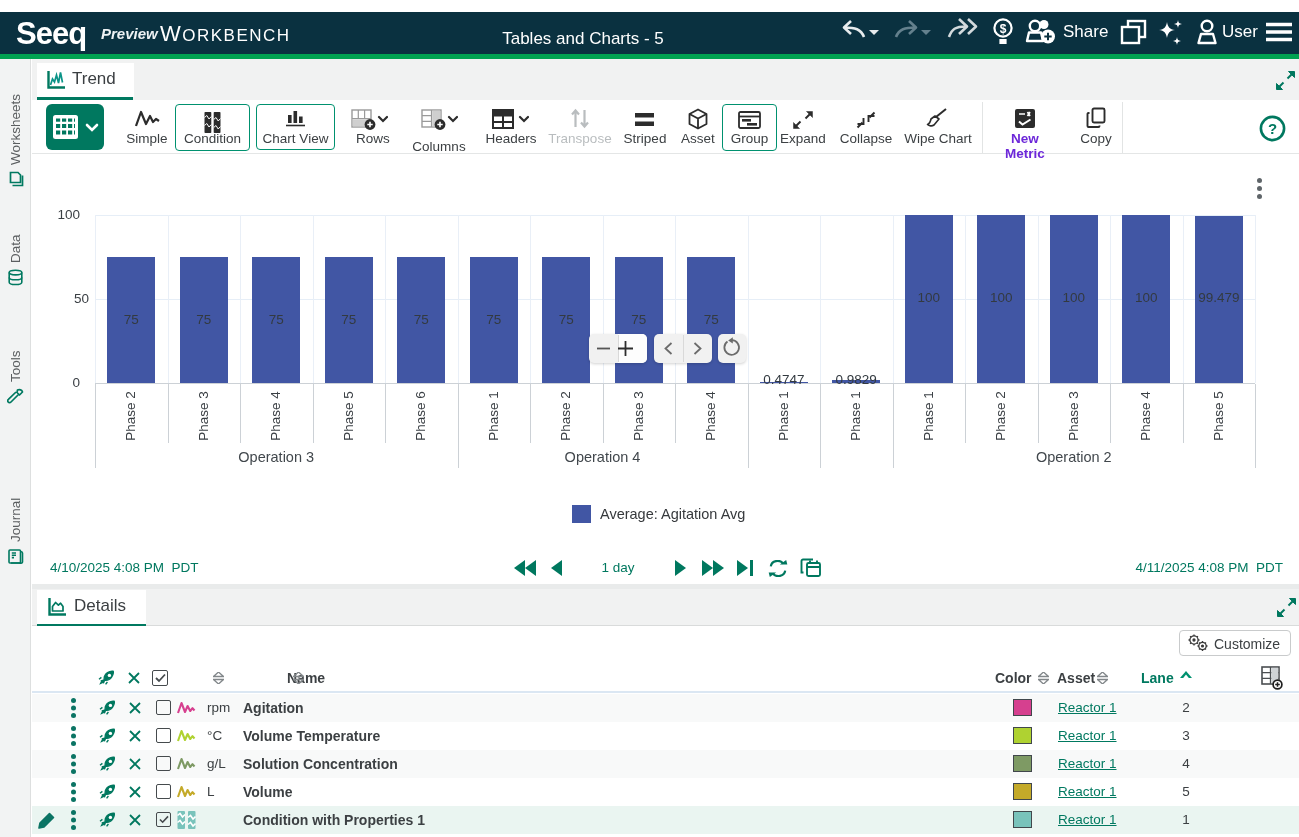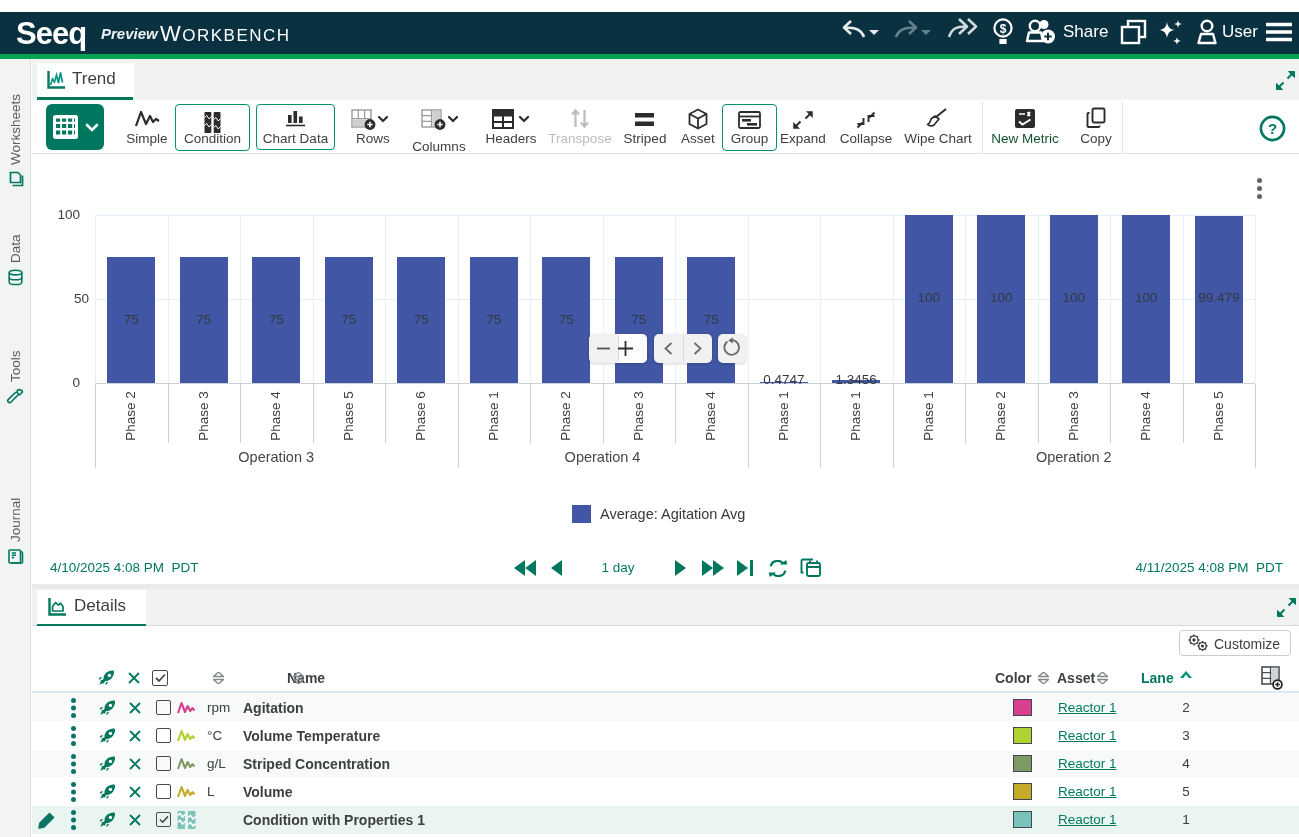--- a/index.html
+++ b/index.html
@@ -12,20 +12,21 @@
 <body>
 <div id="app">
 
   <div class="abs" style="left:0;top:0;width:1299px;height:42px;background:#0a3140;"></div>
   <div class="abs" style="left:0;top:42px;width:1299px;height:5px;background:#00a251;"></div>
 
   <div class="abs" style="left:16px;top:4px;color:#fff;font-size:31px;font-weight:bold;letter-spacing:-1px;">Seeq</div>
   <div class="abs" style="left:101px;top:13px;color:#eef2f4;font-size:15px;font-style:italic;font-weight:600;">Preview</div>
   <div class="abs" style="left:160px;top:9px;color:#fff;font-size:22px;letter-spacing:1.5px;">W<span style="font-size:17px;">ORKBENCH</span></div>
 
+  <div class="abs" style="left:433px;top:17px;width:300px;text-align:center;color:#fff;font-size:17px;">Tables and Charts - 5</div>
 
   <svg class="abs" style="left:841px;top:6px;" width="40" height="24" viewBox="0 0 40 24">
     <path d="M10,3 L3,9.5 L10,16 M3.5,9.5 C14,9.5 20,11 23,19" stroke="#e8ecee" stroke-width="2.6" fill="none" stroke-linejoin="round"></path>
     <path d="M28,12 L38,12 L33,17 Z" fill="#e8ecee"></path>
   </svg>
 
   <svg class="abs" style="left:893px;top:6px;" width="40" height="24" viewBox="0 0 40 24">
     <path d="M16,3 L23,9.5 L16,16 M22.5,9.5 C12,9.5 6,11 3,19" stroke="#64808d" stroke-width="2.6" fill="none" stroke-linejoin="round"></path>
     <path d="M28,12 L38,12 L33,17 Z" fill="#64808d"></path>
   </svg>
@@ -176,21 +177,21 @@
 
     <div class="abs" style="left:256px;top:92px;width:79px;height:46px;border:1px solid #00916f;border-radius:4px;"></div>
     <svg class="abs" style="left:285px;top:96px;" width="21" height="19" viewBox="0 0 21 19">
       <g fill="#2c2c2c">
           <rect x="3" y="7" width="3.6" height="8"></rect>
           <rect x="8.5" y="3" width="3.6" height="12"></rect>
           <rect x="14" y="8.5" width="3.6" height="6.5"></rect>
         </g>
       <path d="M1,17.5 L20,17.5" stroke="#2c2c2c" stroke-width="1.6"></path>
     </svg>
-    <div class="abs" style="left:256px;top:119px;width:79px;text-align:center;font-size:13.5px;color:#3c4043;">Chart Data</div>
+    <div class="abs" style="left:256px;top:119px;width:79px;text-align:center;font-size:13.5px;color:#3c4043;">Chart View</div>
 
     <svg class="abs" style="left:351px;top:97px;" width="37" height="22" viewBox="0 0 37 22">
       <rect x="1" y="1" width="19" height="17" fill="none" stroke="#9a9a9a" stroke-width="1.4"></rect>
       <path d="M1,9.5 L20,9.5 M7.3,1 L7.3,9.5 M13.6,1 L13.6,9.5" stroke="#9a9a9a" stroke-width="1.2"></path>
       <rect x="1.7" y="10.2" width="17.6" height="7.1" fill="#cfcfcf"></rect>
       <circle cx="19" cy="15.5" r="5.4" fill="#2c2c2c"></circle>
         <path d="M19,12.8 L19,18.2 M16.3,15.5 L21.7,15.5" stroke="#fff" stroke-width="1.6"></path>
       <path d="M28,8 L32,12 L36,8" stroke="#2c2c2c" stroke-width="2.2" fill="none" stroke-linecap="round"></path>
     </svg>
     <div class="abs" style="left:343px;top:119px;width:60px;text-align:center;font-size:13.5px;color:#3c4043;">Rows</div>
@@ -268,21 +269,21 @@
     </svg>
     <div class="abs" style="left:903px;top:119px;width:70px;text-align:center;font-size:13.5px;color:#3c4043;">Wipe Chart</div>
 
     <div class="abs" style="left:982px;top:90px;width:1px;height:51px;background:#e2e4e4;"></div>
 
     <svg class="abs" style="left:1014px;top:96px;" width="22" height="21" viewBox="0 0 22 21">
       <rect x="1" y="1" width="20" height="19" rx="2" fill="#2c2c2c"></rect>
       <path d="M5,6 L11,6 M13.5,4 L16,8 M16,4 L13.5,8" stroke="#fff" stroke-width="1.7"></path>
       <path d="M5,13.5 L8.5,16.5 L16.5,11.5" stroke="#fff" stroke-width="2" fill="none"></path>
     </svg>
-    <div class="abs" style="left:990px;top:119px;width:70px;text-align:center;font-size:13.5px;color:#14532d;">New Metric</div>
+    <div class="abs" style="left:990px;top:119px;width:70px;text-align:center;font-size:13.5px;color:#6d28d9;font-weight:bold;">New Metric</div>
 
     <svg class="abs" style="left:1086px;top:95px;" width="21" height="22" viewBox="0 0 21 22">
       <rect x="6.5" y="1.5" width="12" height="14" rx="1.5" fill="none" stroke="#2c2c2c" stroke-width="1.9"></rect>
       <path d="M3.5,6 L2.5,6 C1.9,6 1.5,6.4 1.5,7 L1.5,19 C1.5,19.6 1.9,20 2.5,20 L12.5,20 C13.1,20 13.5,19.6 13.5,19 L13.5,18.5" fill="none" stroke="#2c2c2c" stroke-width="1.9"></path>
     </svg>
     <div class="abs" style="left:1068px;top:119px;width:56px;text-align:center;font-size:13.5px;color:#3c4043;">Copy</div>
 
     <div class="abs" style="left:1122px;top:90px;width:1px;height:51px;background:#e2e4e4;"></div>
 
     <svg class="abs" style="left:1259px;top:103px;" width="27" height="27" viewBox="0 0 27 27">
@@ -329,21 +330,21 @@
   <div class="abs" style="left:458.8px;top:300.0px;width:70px;text-align:center;font-size:13.5px;color:#333a40;">75</div>
   <div class="abs" style="left:542.2px;top:245.0px;width:48px;height:126.0px;background:#4156a4;"></div>
   <div class="abs" style="left:531.2px;top:300.0px;width:70px;text-align:center;font-size:13.5px;color:#333a40;">75</div>
   <div class="abs" style="left:614.8px;top:245.0px;width:48px;height:126.0px;background:#4156a4;"></div>
   <div class="abs" style="left:603.8px;top:300.0px;width:70px;text-align:center;font-size:13.5px;color:#333a40;">75</div>
   <div class="abs" style="left:687.2px;top:245.0px;width:48px;height:126.0px;background:#4156a4;"></div>
   <div class="abs" style="left:676.2px;top:300.0px;width:70px;text-align:center;font-size:13.5px;color:#333a40;">75</div>
   <div class="abs" style="left:759.8px;top:370.2px;width:48px;height:0.8px;background:#4156a4;"></div>
   <div class="abs" style="left:748.8px;top:360px;width:70px;text-align:center;font-size:13.5px;color:#333a40;">0.4747</div>
   <div class="abs" style="left:832.2px;top:368.0px;width:48px;height:3.0px;background:#4156a4;"></div>
-  <div class="abs" style="left:821.2px;top:360px;width:70px;text-align:center;font-size:13.5px;color:#333a40;">1.3456</div>
+  <div class="abs" style="left:821.2px;top:360px;width:70px;text-align:center;font-size:13.5px;color:#333a40;">0.9829</div>
   <div class="abs" style="left:904.8px;top:203.0px;width:48px;height:168.0px;background:#4156a4;"></div>
   <div class="abs" style="left:893.8px;top:278.0px;width:70px;text-align:center;font-size:13.5px;color:#333a40;">100</div>
   <div class="abs" style="left:977.2px;top:203.0px;width:48px;height:168.0px;background:#4156a4;"></div>
   <div class="abs" style="left:966.2px;top:278.0px;width:70px;text-align:center;font-size:13.5px;color:#333a40;">100</div>
   <div class="abs" style="left:1049.8px;top:203.0px;width:48px;height:168.0px;background:#4156a4;"></div>
   <div class="abs" style="left:1038.8px;top:278.0px;width:70px;text-align:center;font-size:13.5px;color:#333a40;">100</div>
   <div class="abs" style="left:1122.2px;top:203.0px;width:48px;height:168.0px;background:#4156a4;"></div>
   <div class="abs" style="left:1111.2px;top:278.0px;width:70px;text-align:center;font-size:13.5px;color:#333a40;">100</div>
   <div class="abs" style="left:1194.8px;top:203.9px;width:48px;height:167.1px;background:#4156a4;"></div>
   <div class="abs" style="left:1183.8px;top:278.0px;width:70px;text-align:center;font-size:13.5px;color:#333a40;">99.479</div>
@@ -598,21 +599,21 @@
   <svg class="abs" style="left:129px;top:746px;" width="12" height="12" viewBox="0 0 12 12">
         <use href="#xicon"></use>
       </svg>
   <div class="abs" style="left:156px;top:744px;width:15px;height:15px;border:1.6px solid #454a4d;border-radius:2px;"></div>
   <svg class="abs" style="left:177px;top:744px;" width="19" height="15" viewBox="0 0 19 15">
         <g stroke="#7e9a64">
           <use href="#zig"></use>
         </g>
       </svg>
   <div class="abs" style="left:207px;top:744px;font-size:13.5px;color:#3c4043;">g/L</div>
-  <div class="abs" style="left:243px;top:744px;font-size:14px;font-weight:bold;color:#3c4043;">Striped Concentration</div>
+  <div class="abs" style="left:243px;top:744px;font-size:14px;font-weight:bold;color:#3c4043;">Solution Concentration</div>
   <div class="abs" style="left:1013px;top:743px;width:19px;height:17px;background:#7e9a64;border:1.3px solid #41474c;"></div>
   <div class="abs" style="left:1058px;top:744px;font-size:13.5px;color:#007960;text-decoration:underline;">Reactor 1</div>
   <div class="abs" style="left:1176px;top:744px;width:20px;text-align:center;font-size:13.5px;color:#3c4043;">4</div>
   <div class="abs" style="left:32px;top:766px;width:1267px;height:28px;background:#ffffff;"></div>
   <svg class="abs" style="left:71px;top:770px;" width="5" height="20" viewBox="0 0 5 20">
         <use href="#dots3"></use>
       </svg>
   <svg class="abs" style="left:99px;top:772px;" width="16" height="16" viewBox="0 0 16 16">
         <use href="#rocket"></use>
       </svg>

